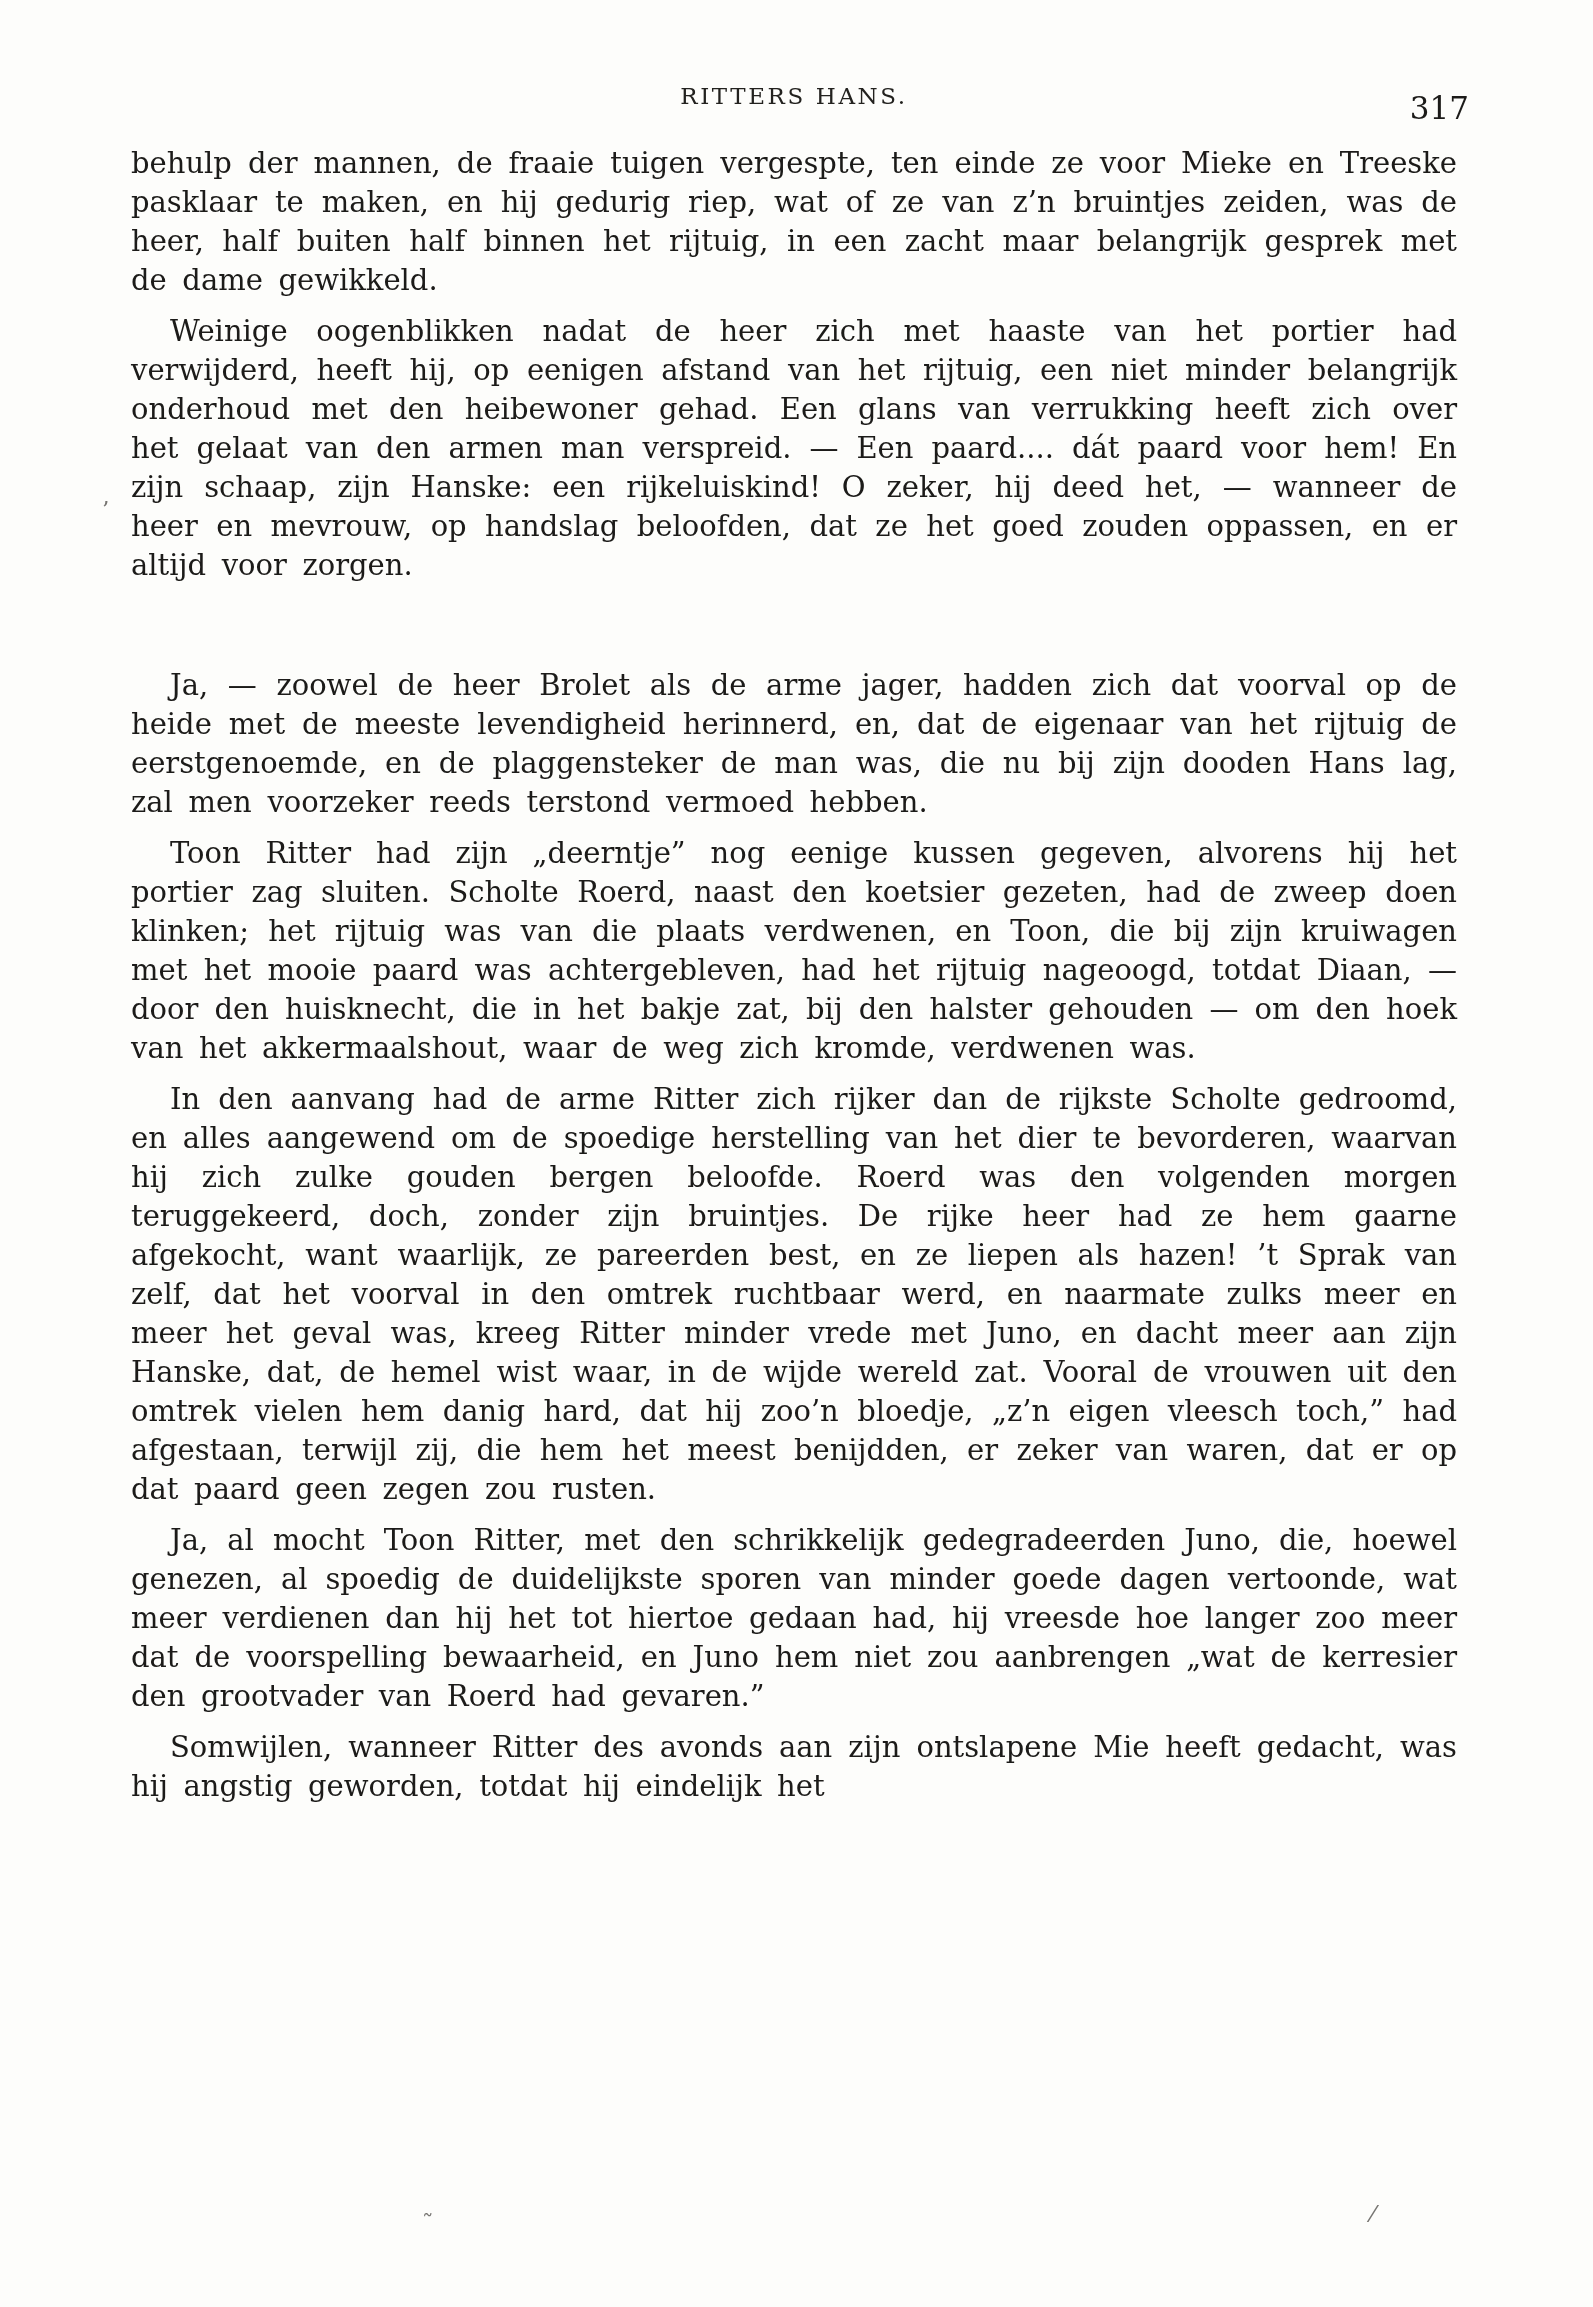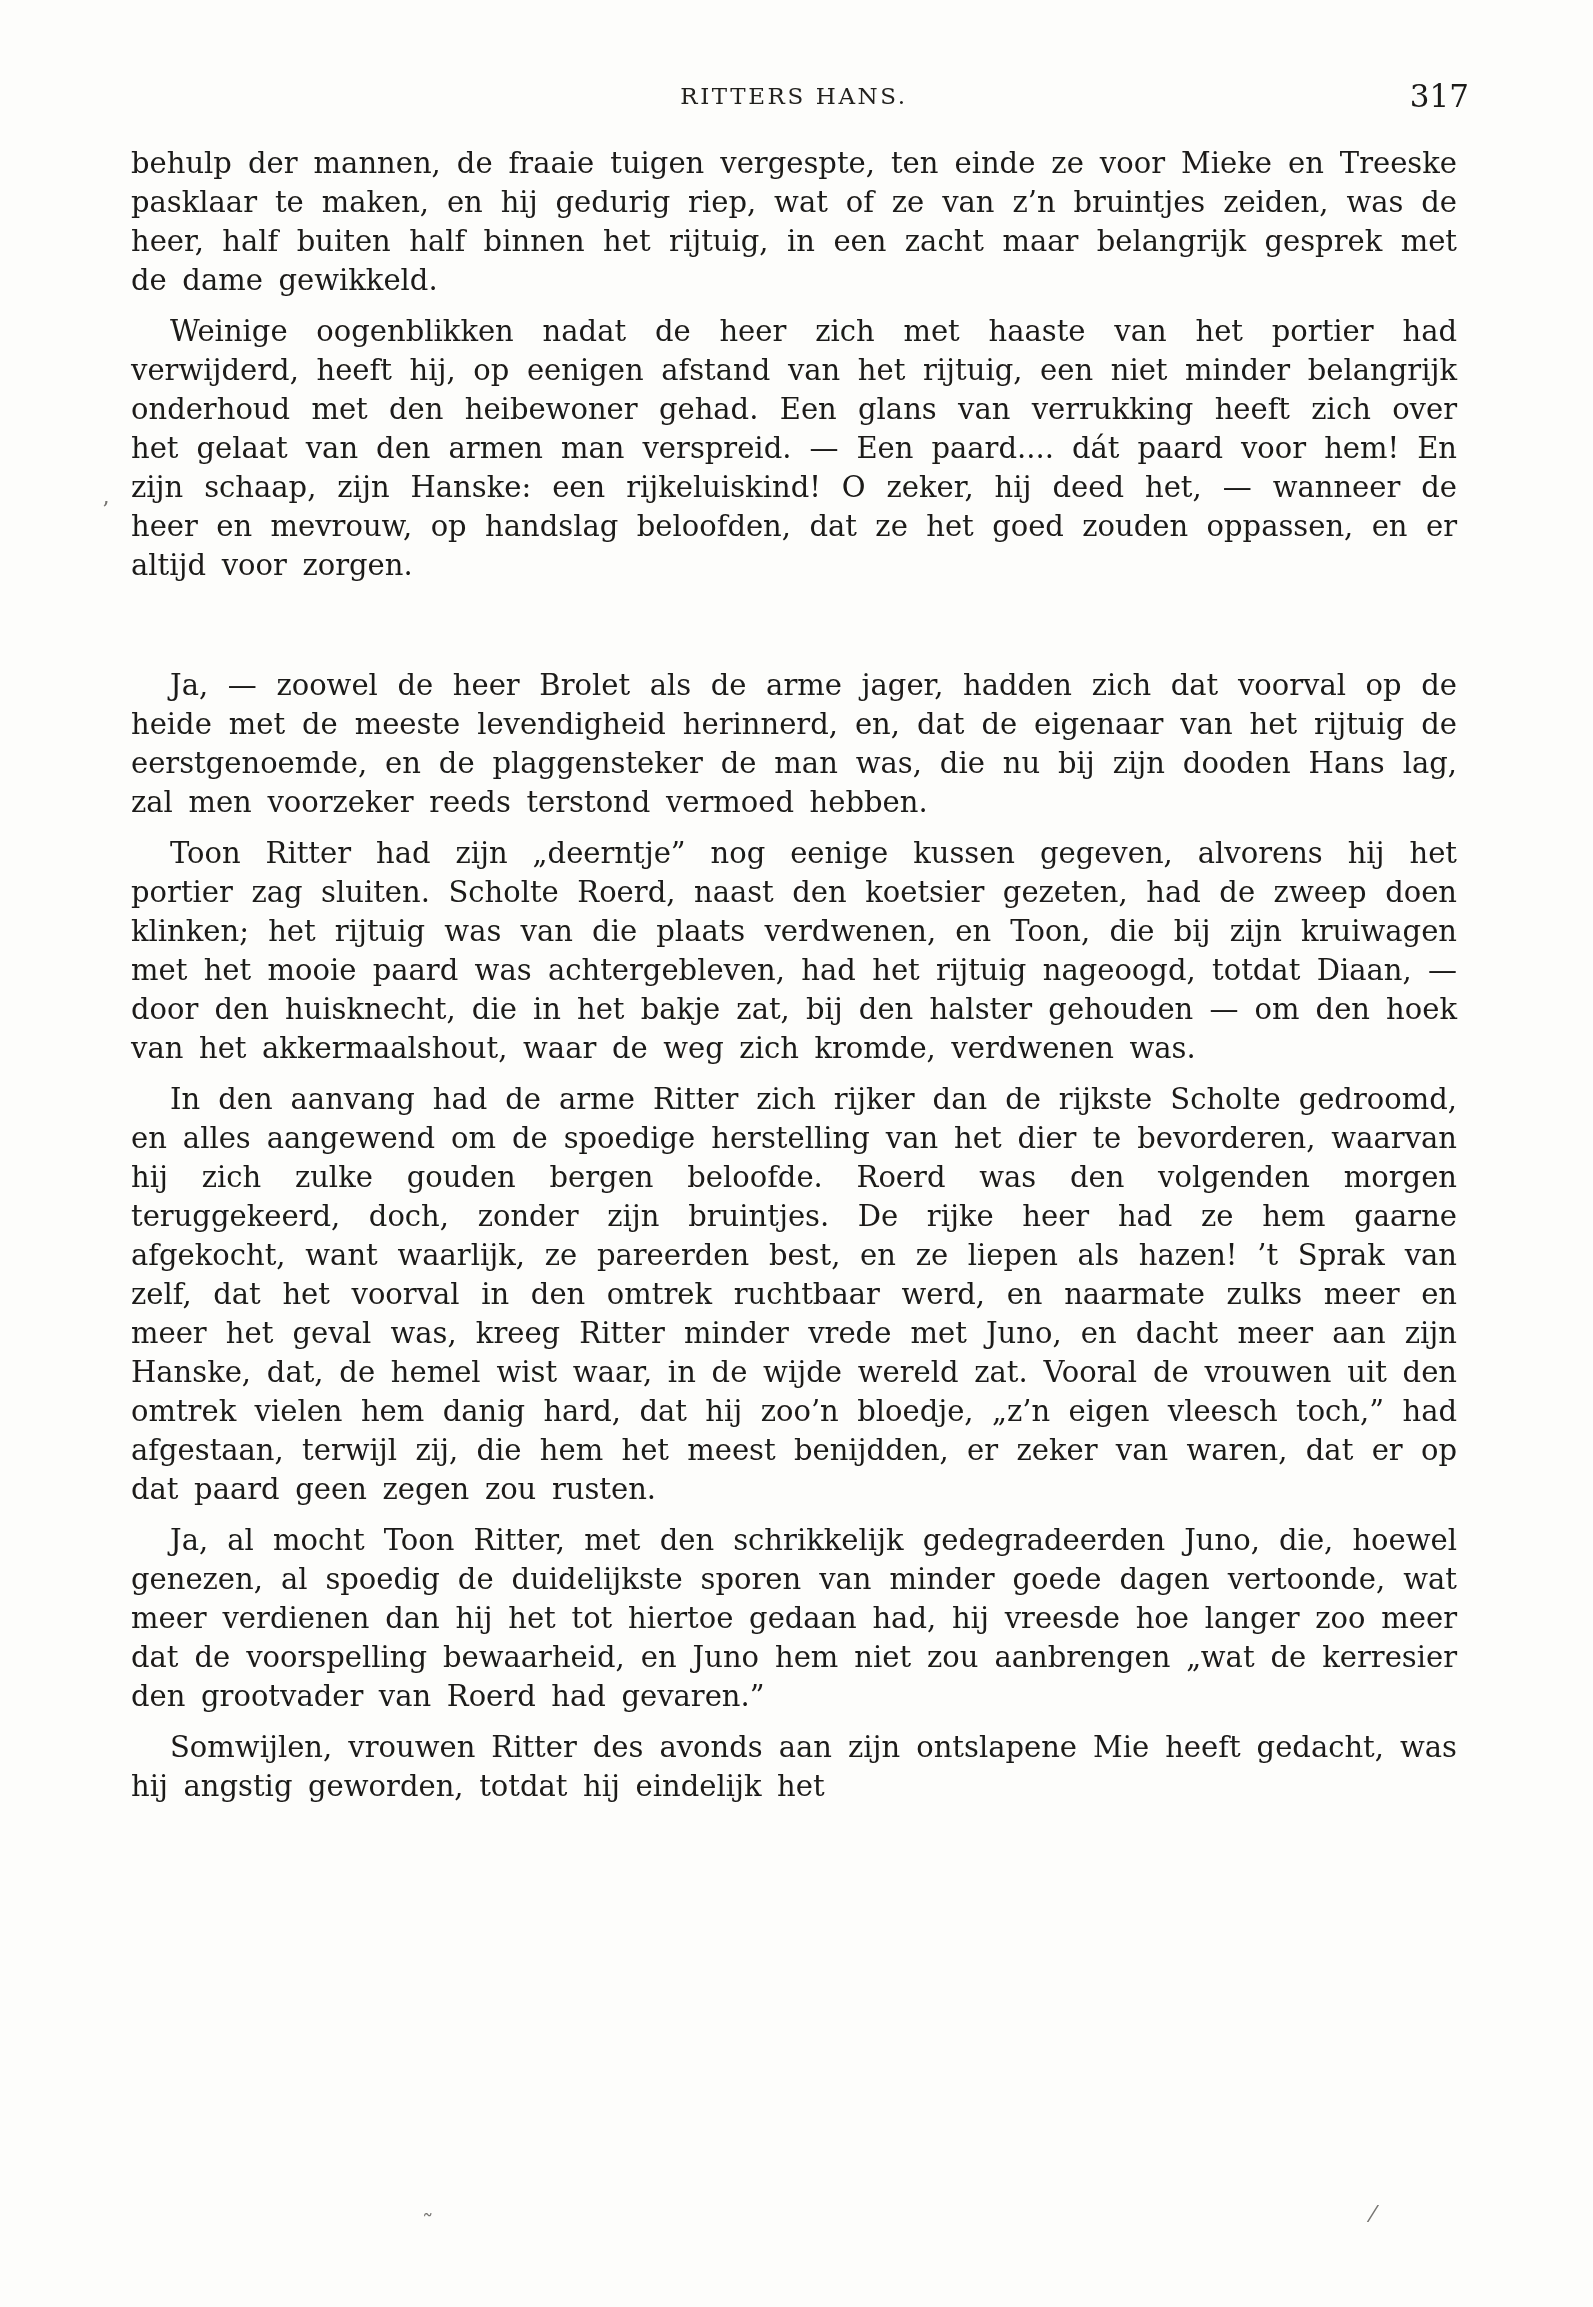--- a/index.html
+++ b/index.html
@@ -35,21 +35,21 @@
     right: 0;
     top: 5.3px;
     text-align: center;
     font-size: 23px;
     letter-spacing: 2.6px;
     color: #23221f;
   }
   .page-number {
     position: absolute;
     right: 0;
-    top: 0;
+    top: 12px;
     font-size: 31px;
     color: #1c1b19;
   }
   .body-text p {
     margin: 12px;
     font-size: 29px;
     line-height: 39px;
     text-align: justify;
     text-indent: 39px;
     word-spacing: 0.22em;
@@ -81,21 +81,21 @@
       <span class="page-number">317</span>
     </div>
 
     <div class="body-text">
       <p class="noindent">behulp der mannen, de fraaie tuigen vergespte, ten einde ze voor Mieke en Treeske pasklaar te maken, en hij gedurig riep, wat of ze van z’n bruintjes zeiden, was de heer, half buiten half binnen het rijtuig, in een zacht maar belangrijk gesprek met de dame gewikkeld.</p>
       <p>Weinige oogenblikken nadat de heer zich met haaste van het portier had verwijderd, heeft hij, op eenigen afstand van het rijtuig, een niet minder belangrijk onderhoud met den heibewoner gehad. Een glans van verrukking heeft zich over het gelaat van den armen man verspreid. — Een paard.... dát paard voor hem! En zijn schaap, zijn Hanske: een rijkeluiskind! O zeker, hij deed het, — wanneer de heer en mevrouw, op handslag beloofden, dat ze het goed zouden oppassen, en er altijd voor zorgen.</p>
       <p class="section-start">Ja, — zoowel de heer Brolet als de arme jager, hadden zich dat voorval op de heide met de meeste levendigheid herinnerd, en, dat de eigenaar van het rijtuig de eerstgenoemde, en de plaggensteker de man was, die nu bij zijn dooden Hans lag, zal men voorzeker reeds terstond vermoed hebben.</p>
       <p>Toon Ritter had zijn „deerntje” nog eenige kussen gegeven, alvorens hij het portier zag sluiten. Scholte Roerd, naast den koetsier gezeten, had de zweep doen klinken; het rijtuig was van die plaats verdwenen, en Toon, die bij zijn kruiwagen met het mooie paard was achtergebleven, had het rijtuig nageoogd, totdat Diaan, — door den huisknecht, die in het bakje zat, bij den halster gehouden — om den hoek van het akkermaalshout, waar de weg zich kromde, verdwenen was.</p>
       <p>In den aanvang had de arme Ritter zich rijker dan de rijkste Scholte gedroomd, en alles aangewend om de spoedige herstelling van het dier te bevorderen, waarvan hij zich zulke gouden bergen beloofde. Roerd was den volgenden morgen teruggekeerd, doch, zonder zijn bruintjes. De rijke heer had ze hem gaarne afgekocht, want waarlijk, ze pareerden best, en ze liepen als hazen! ’t Sprak van zelf, dat het voorval in den omtrek ruchtbaar werd, en naarmate zulks meer en meer het geval was, kreeg Ritter minder vrede met Juno, en dacht meer aan zijn Hanske, dat, de hemel wist waar, in de wijde wereld zat. Vooral de vrouwen uit den omtrek vielen hem danig hard, dat hij zoo’n bloedje, „z’n eigen vleesch toch,” had afgestaan, terwijl zij, die hem het meest benijdden, er zeker van waren, dat er op dat paard geen zegen zou rusten.</p>
       <p>Ja, al mocht Toon Ritter, met den schrikkelijk gedegradeerden Juno, die, hoewel genezen, al spoedig de duidelijkste sporen van minder goede dagen vertoonde, wat meer verdienen dan hij het tot hiertoe gedaan had, hij vreesde hoe langer zoo meer dat de voorspelling bewaarheid, en Juno hem niet zou aanbrengen „wat de kerresier den grootvader van Roerd had gevaren.”</p>
-      <p>Somwijlen, vrouwen Ritter des avonds aan zijn ontslapene Mie heeft gedacht, was hij angstig geworden, totdat hij eindelijk het</p>
+      <p>Somwijlen, wanneer Ritter des avonds aan zijn ontslapene Mie heeft gedacht, was hij angstig geworden, totdat hij eindelijk het</p>
     </div>
 
   </div>
 
   <span class="artifact" style="left:102px; top:496px;">’</span>
   <span class="artifact" style="left:422px; top:2210px;">˜</span>
   <span class="artifact" style="left:1371px; top:2201px;">⁄</span>
 
 </div>
 

